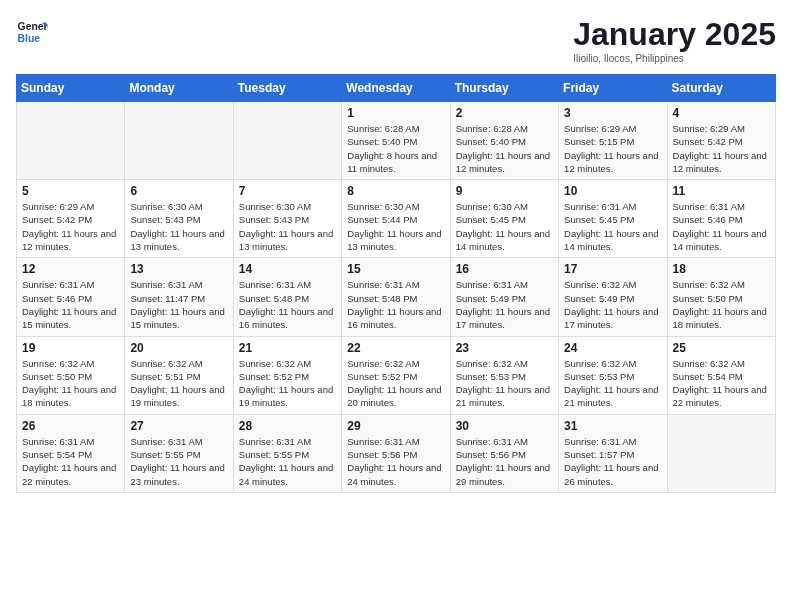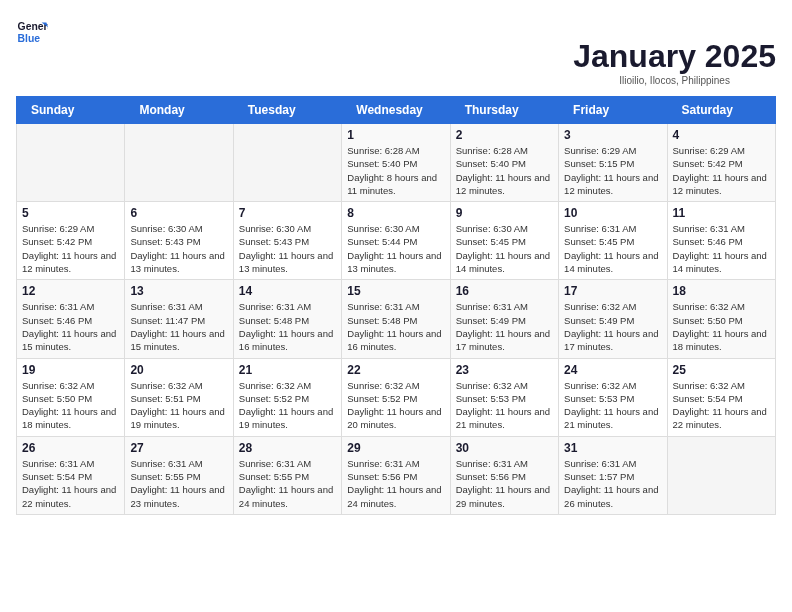--- a/index.html
+++ b/index.html
@@ -19,42 +19,41 @@
     .logo {
       display: flex;
       align-items: center;
       gap: 4px;
     }
     .logo-icon {
       width: 32px;
       height: 32px;
     }
     .title-block {
-      text-align: center;
-      margin-top: 22px;
+      text-align: left;
     }
     .calendar-title {
       font-size: 32px;
       font-weight: bold;
       color: #1a1a2e;
     }
     .calendar-subtitle {
       font-size: 10px;
       color: #555;
     }
     .calendar {
       width: 100%;
       border-collapse: collapse;
     }
     .calendar th {
       background-color: #2a6dd9;
       color: #fff;
       font-size: 12px;
       font-weight: bold;
-      padding: 6px 14px;
+      padding: 6px 4px;
       text-align: left;
       border: 1px solid #2a6dd9;
     }
     .calendar td {
       vertical-align: top;
       border: 1px solid #ddd;
       padding: 4px 5px;
       width: 108px;
       min-height: 80px;
       font-size: 10px;

